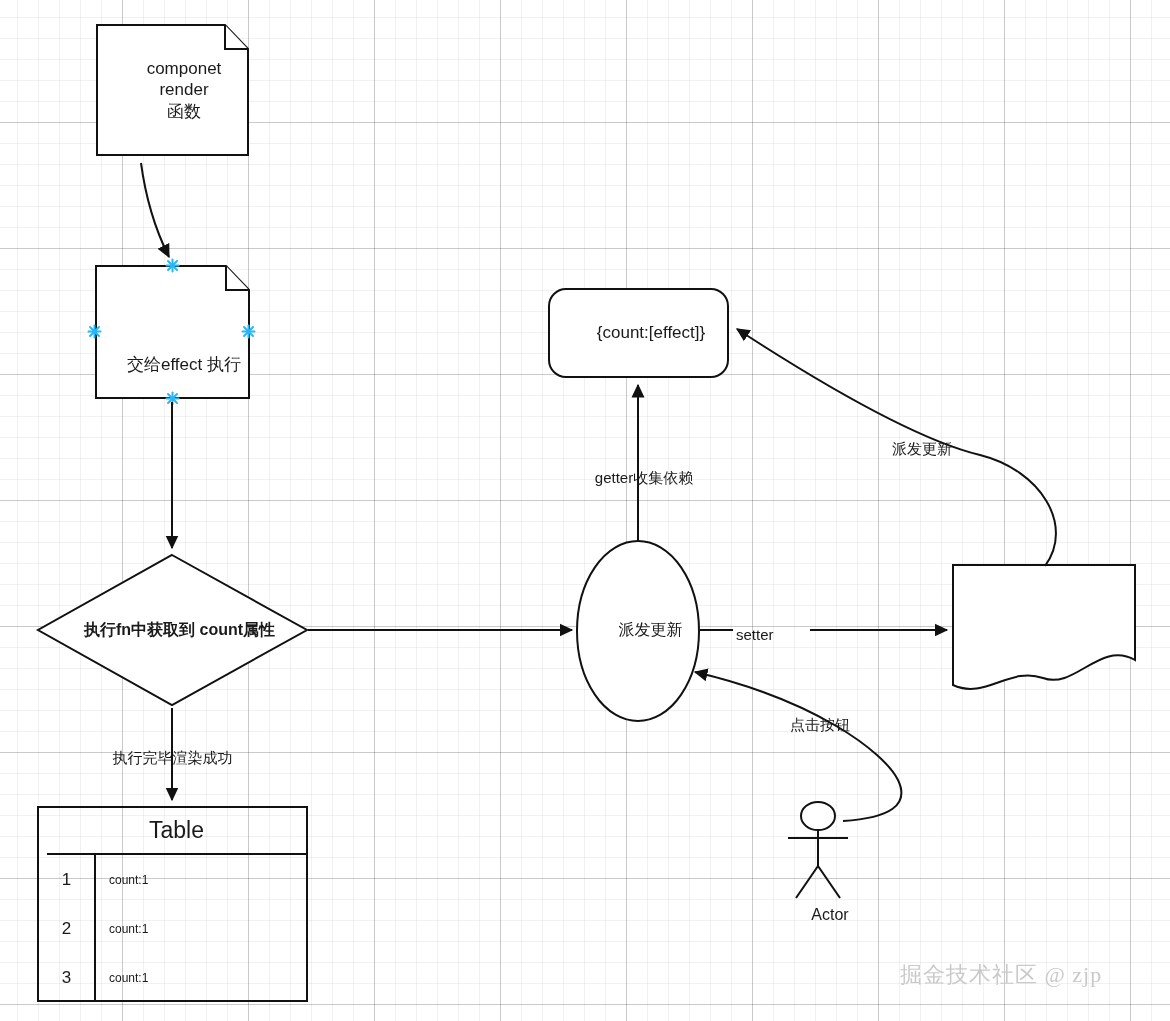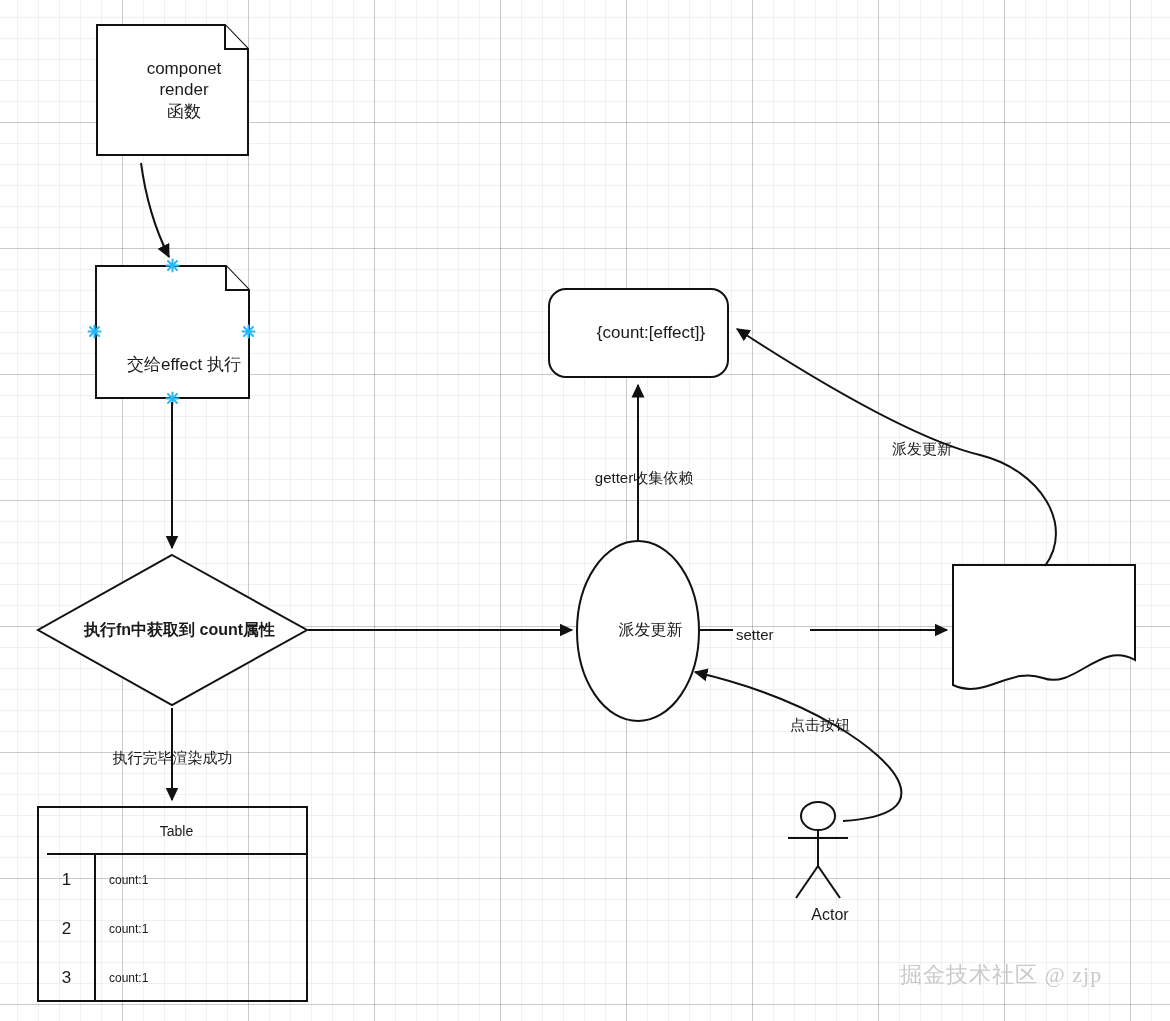--- a/index.html
+++ b/index.html
@@ -80,21 +80,21 @@
     border: 2px solid #111111;
     box-sizing: border-box;
     background: transparent;
   }
   #table-node .thead {
     height: 45px;
     border-bottom: 2px solid #111111;
     display: flex;
     align-items: center;
     justify-content: center;
-    font-size: 14px;
+    font-size: 23px;
     color: #1a1a1a;
     margin-left: 8px;
   }
   #table-node .tbody {
     height: 147px;
     display: flex;
     flex-direction: column;
   }
   #table-node .trow {
     flex: 1 1 0;

